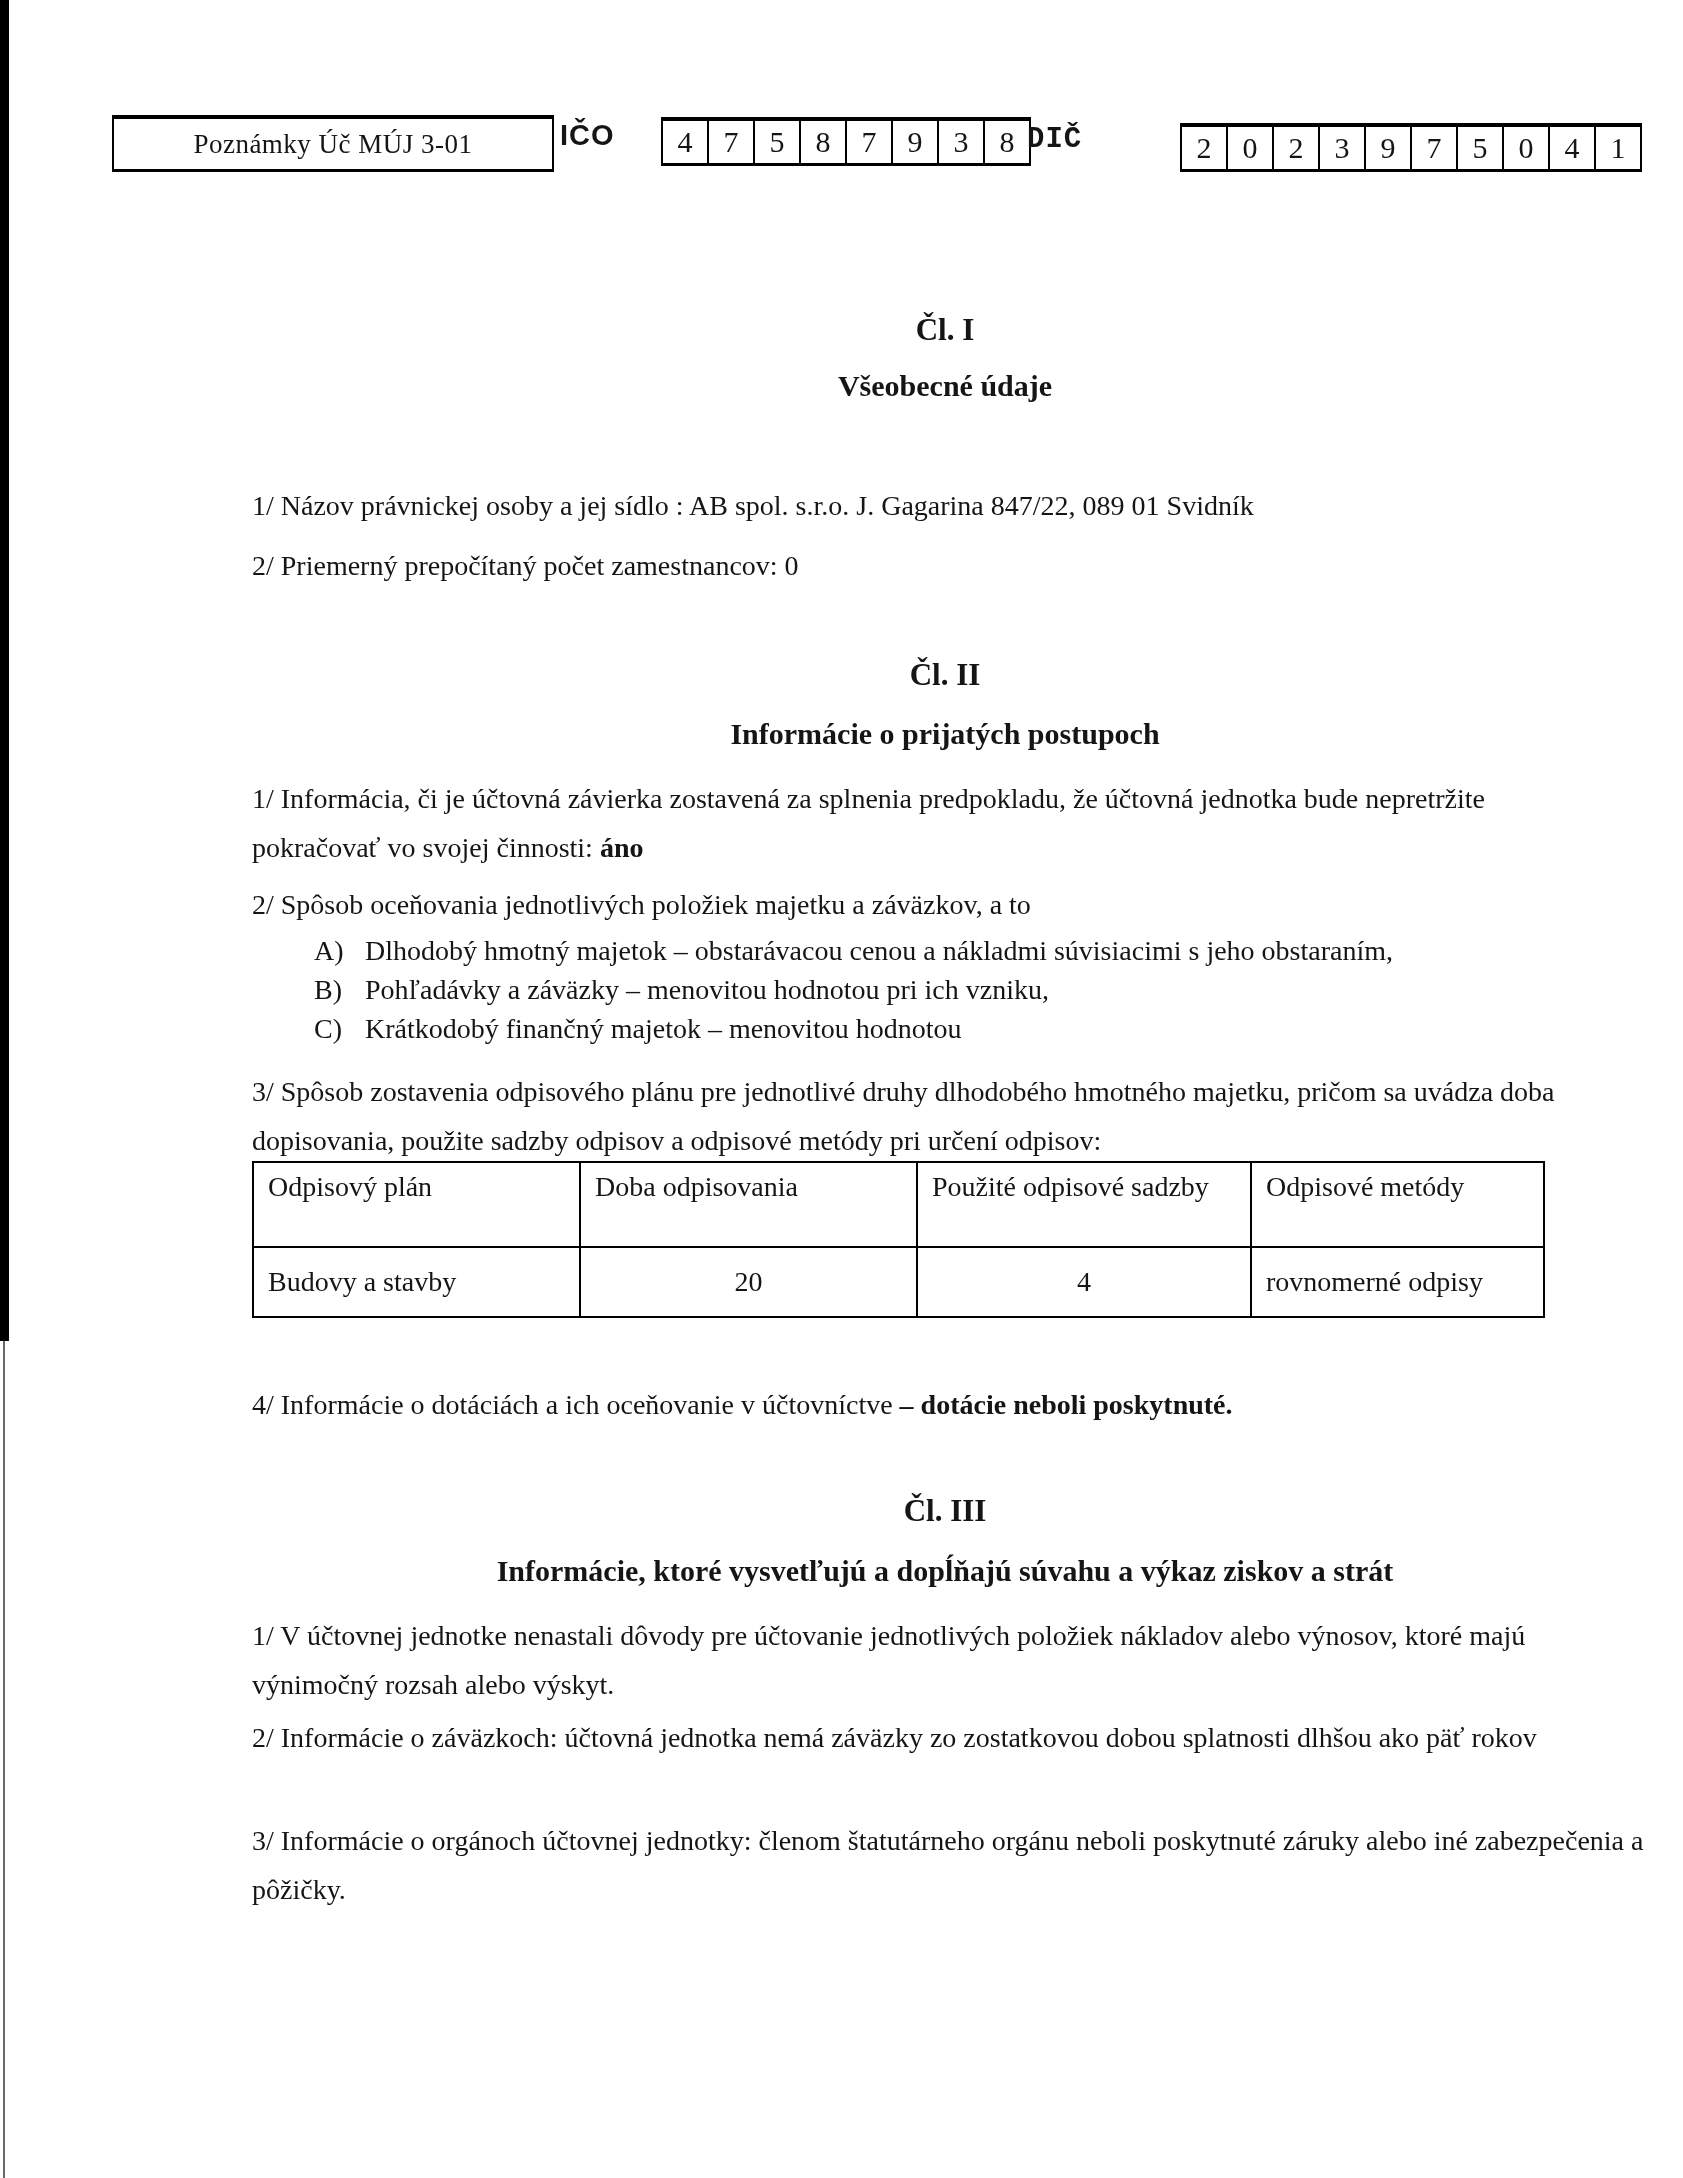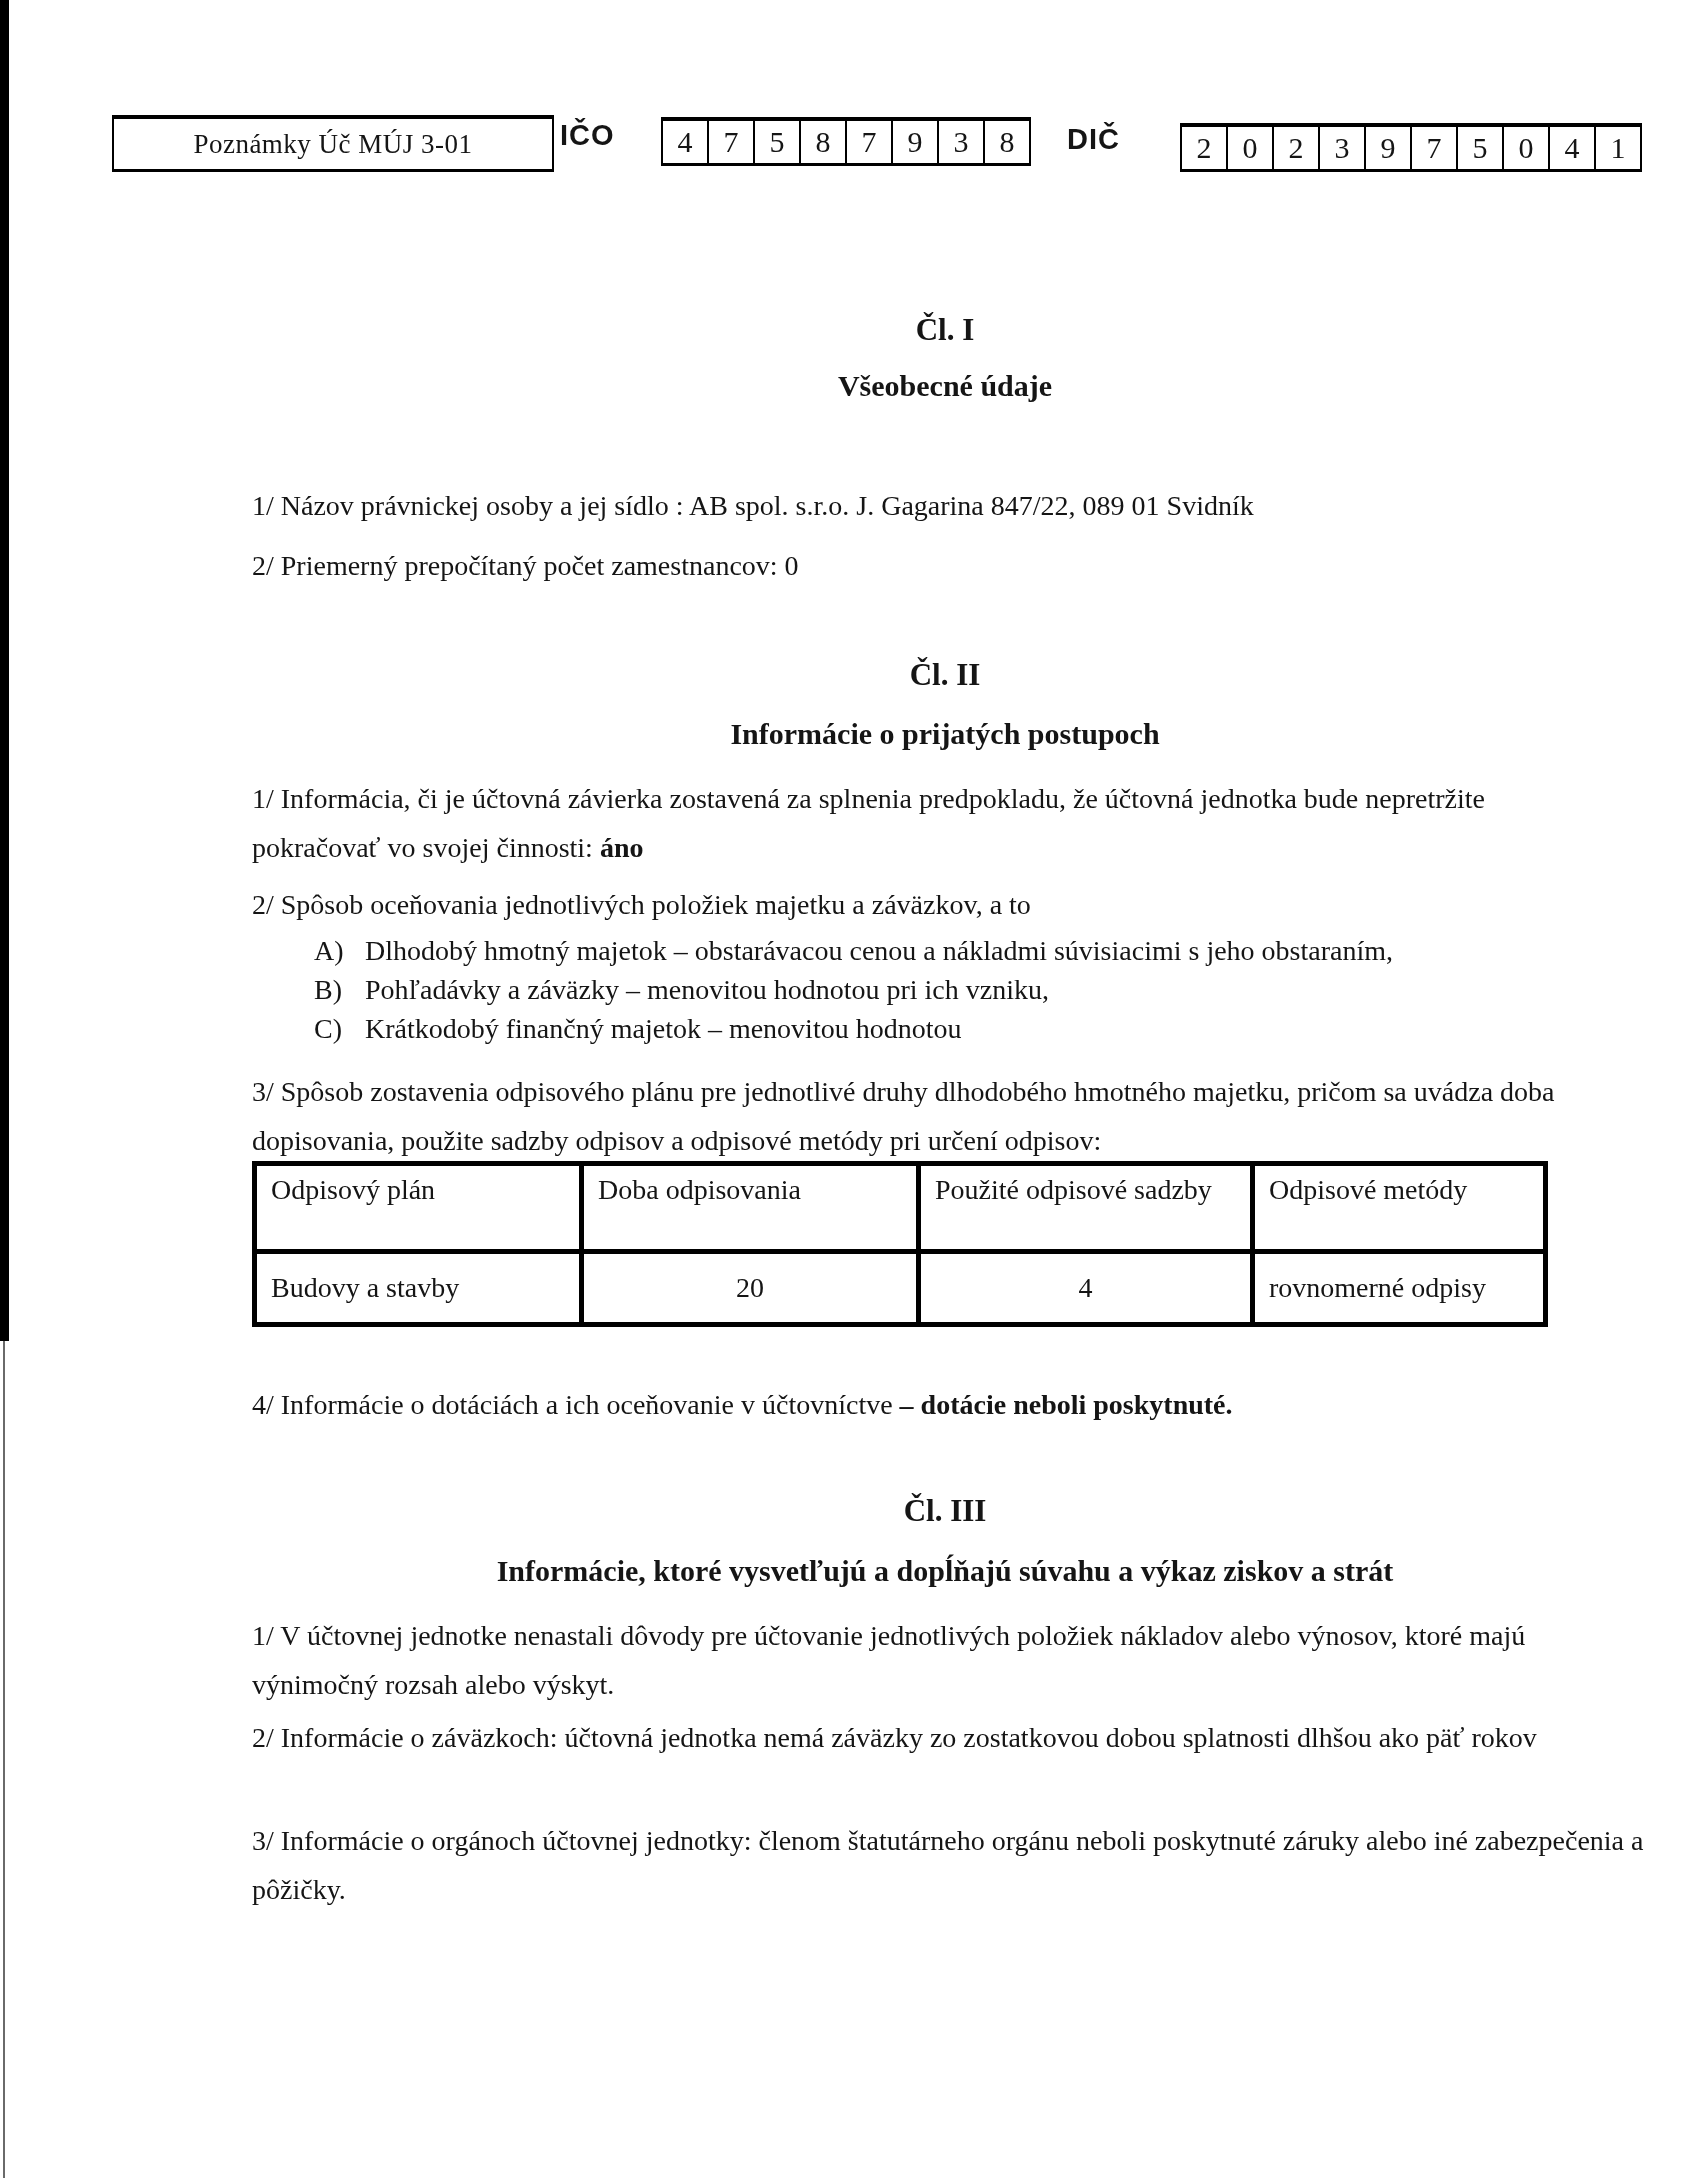--- a/index.html
+++ b/index.html
@@ -60,21 +60,21 @@
   .list-item .lbl { display: inline-block; width: 51px; }
 
   
   .odp-table {
     position: absolute; left: 252px; top: 1161px;
     border-collapse: collapse;
     font-size: 28px;
     table-layout: fixed;
   }
   .odp-table th, .odp-table td {
-    border: 5px solid #000000;
+    border: 2px solid #000000;
     font-weight: normal;
   }
   .odp-table th {
     height: 75px; vertical-align: top; text-align: left;
     padding: 8px 6px 0 14px;
   }
   .odp-table td { height: 40px; padding: 2px 6px 2px 14px; }
   .odp-table td.num { text-align: center; padding: 14px 4px; }
 </style>
 </head>
@@ -90,21 +90,21 @@
 <div class="abs cells" style="left:661px; top:117px;">
   <span class="cell">4</span>
   <span class="cell">7</span>
   <span class="cell">5</span>
   <span class="cell">8</span>
   <span class="cell">7</span>
   <span class="cell">9</span>
   <span class="cell">3</span>
   <span class="cell">8</span>
 </div>
-<div class="abs id-label" style="left:1067px; top:123px;">DIČ</div>
+<div class="abs id-label" style="left:1027px; top:123px;font-family:Liberation Mono, monospace;">DIČ</div>
 <div class="abs cells" style="left:1180px; top:123px;">
   <span class="cell">2</span>
   <span class="cell">0</span>
   <span class="cell">2</span>
   <span class="cell">3</span>
   <span class="cell">9</span>
   <span class="cell">7</span>
   <span class="cell">5</span>
   <span class="cell">0</span>
   <span class="cell">4</span>

